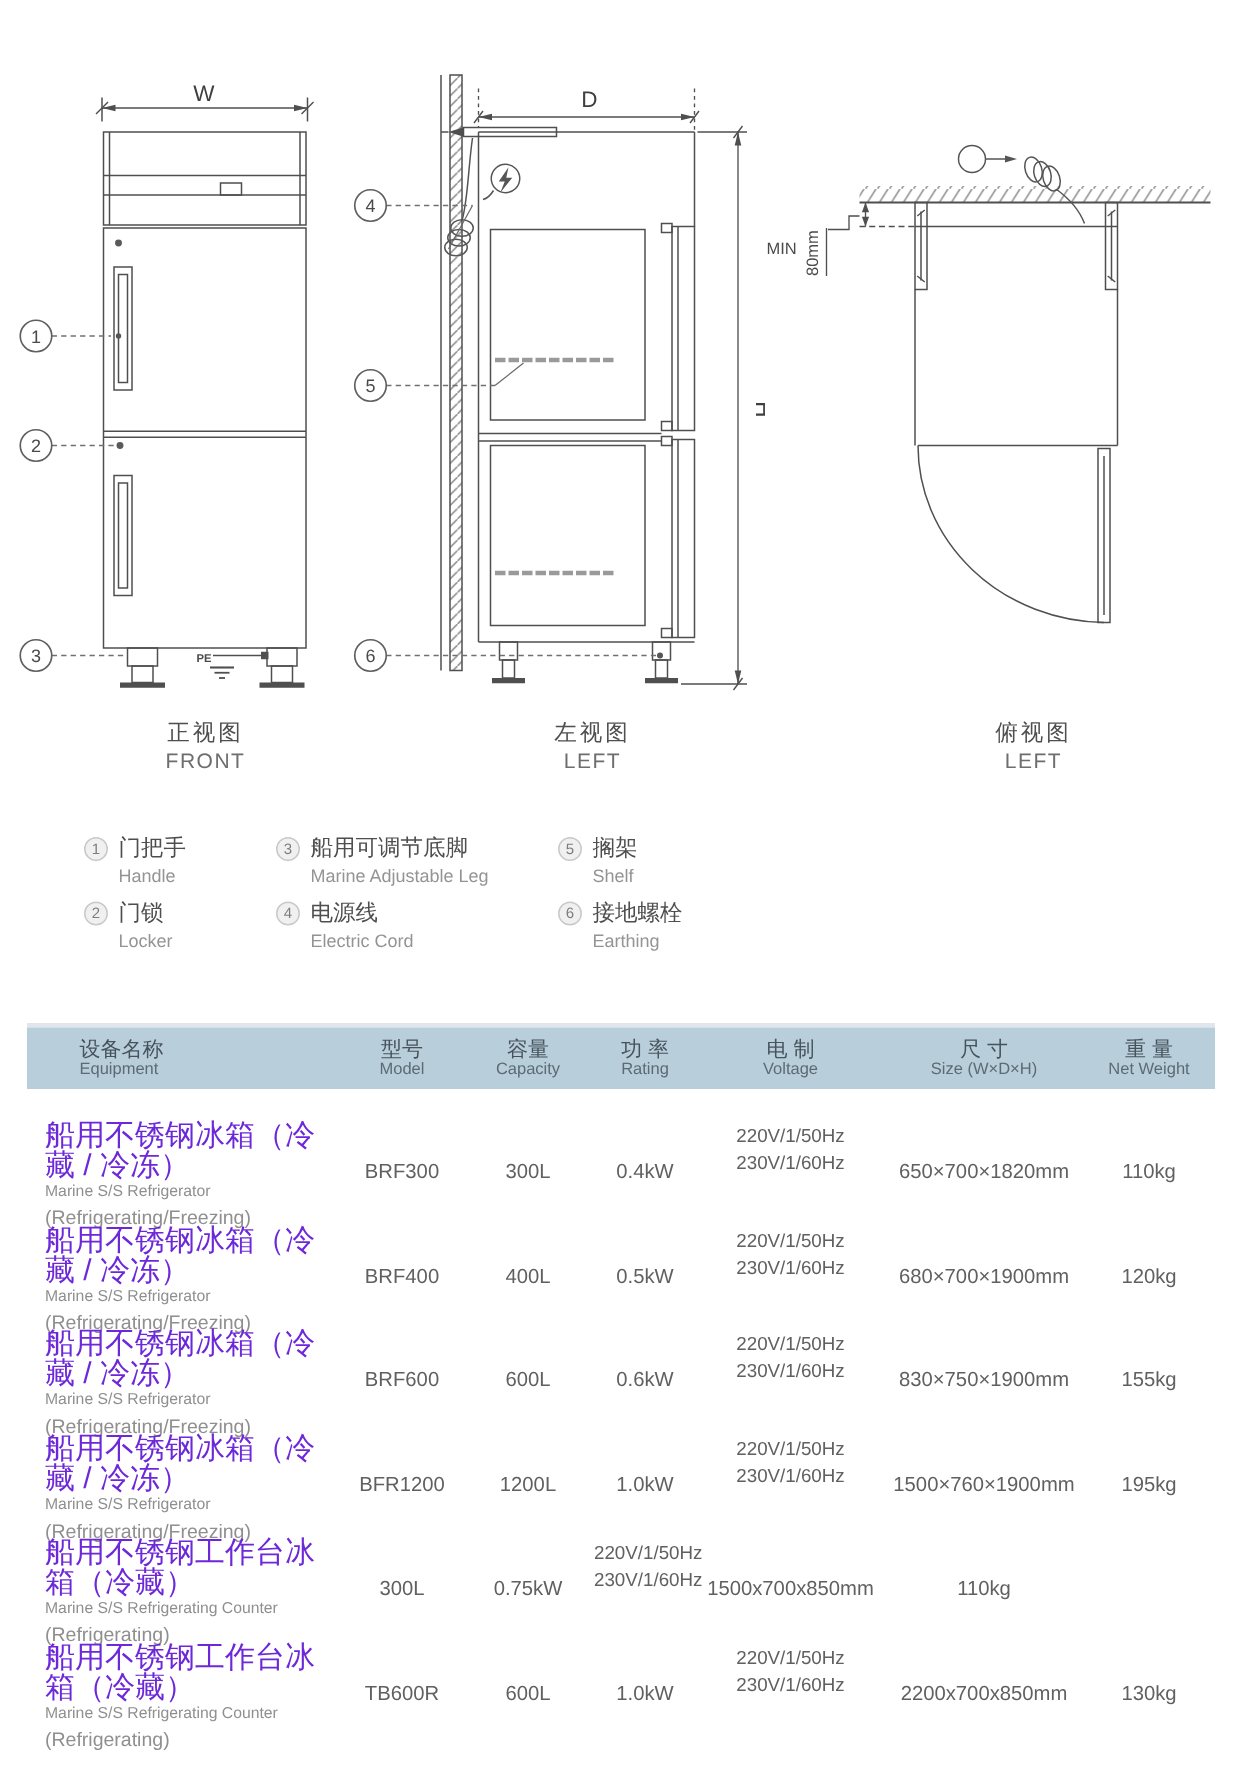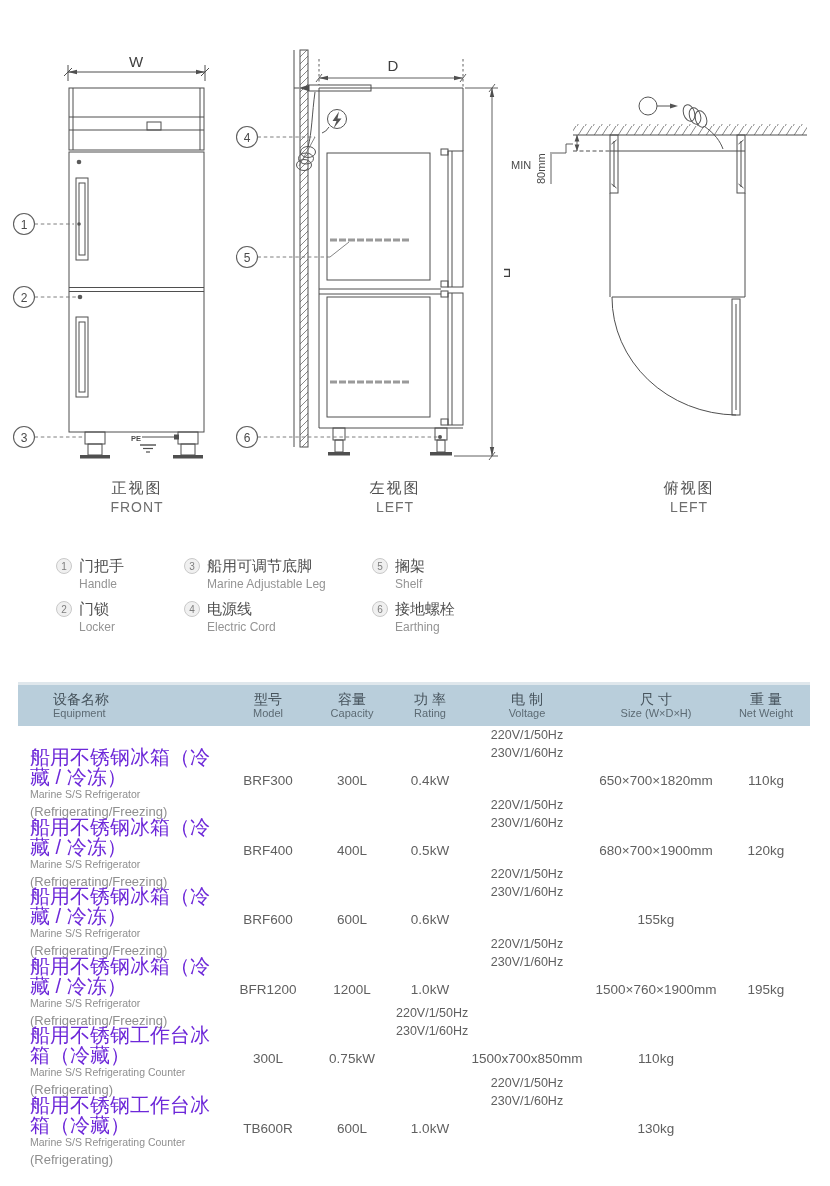--- a/index.html
+++ b/index.html
@@ -27,21 +27,21 @@
   .head-cell{text-align:center;padding-top:6px;box-sizing:border-box;}
   .head-cell.first{text-align:left;padding-left:35px;}
   .head-cell .cn{font-size:14px;color:#46535c;line-height:16px;}
   .head-cell .en{font-size:11px;color:#5c6a73;line-height:13px;}
   .spec-row{height:69.5px;}
   .name-cell{padding:21px 0 0 12px;box-sizing:border-box;}
   .name-cell .cn{font-size:20px;color:#6d28d9;line-height:20px;}
   .name-cell .en{font-size:10.5px;color:#8f8f8f;line-height:14px;}
   .name-cell .sub{font-size:13px;color:#8f8f8f;line-height:13px;margin-top:4px;}
   .val-cell{text-align:center;font-size:13.5px;color:#606060;padding-top:47px;box-sizing:border-box;}
-  .volt-cell{text-align:center;font-size:12.5px;color:#606060;line-height:18px;box-sizing:border-box;}
+  .volt-cell{text-align:center;font-size:12.5px;color:#606060;line-height:18px;padding-top:22px;box-sizing:border-box;}
   svg text{font-family:"Liberation Sans","DejaVu Sans",sans-serif;}
 </style>
 </head>
 <body>
 
 <svg class="drawing" style="left:10px;top:50px" width="225" height="440" viewBox="0 0 225 440">
   <g stroke="#4f4f4f" stroke-width="1" fill="none">
     <line x1="58" y1="15" x2="58" y2="31"></line>
     <line x1="195" y1="15" x2="195" y2="31"></line>
     <line x1="58" y1="22" x2="195" y2="22"></line>
@@ -377,20 +377,21 @@
       <div class="en">Marine S/S Refrigerator</div>
       <div class="sub">(Refrigerating/Freezing)</div>
     </div>
     <div class="val-cell">BRF600</div>
     <div class="val-cell">600L</div>
     <div class="val-cell">0.6kW</div>
     <div class="volt-cell">
       <div>220V/1/50Hz</div>
       <div>230V/1/60Hz</div>
     </div>
+    <div class="val-cell">830×750×1900mm</div>
     <div class="val-cell">155kg</div>
   </div>
 
   <div class="grid-cols spec-row">
     <div class="name-cell">
       <div class="cn">船用不锈钢冰箱（冷藏 / 冷冻）</div>
       <div class="en">Marine S/S Refrigerator</div>
       <div class="sub">(Refrigerating/Freezing)</div>
     </div>
     <div class="val-cell">BFR1200</div>
@@ -426,15 +427,16 @@
       <div class="en">Marine S/S Refrigerating Counter</div>
       <div class="sub">(Refrigerating)</div>
     </div>
     <div class="val-cell">TB600R</div>
     <div class="val-cell">600L</div>
     <div class="val-cell">1.0kW</div>
     <div class="volt-cell">
       <div>220V/1/50Hz</div>
       <div>230V/1/60Hz</div>
     </div>
+    <div class="val-cell">2200x700x850mm</div>
     <div class="val-cell">130kg</div>
   </div>
 </div>
 
 </body></html>

